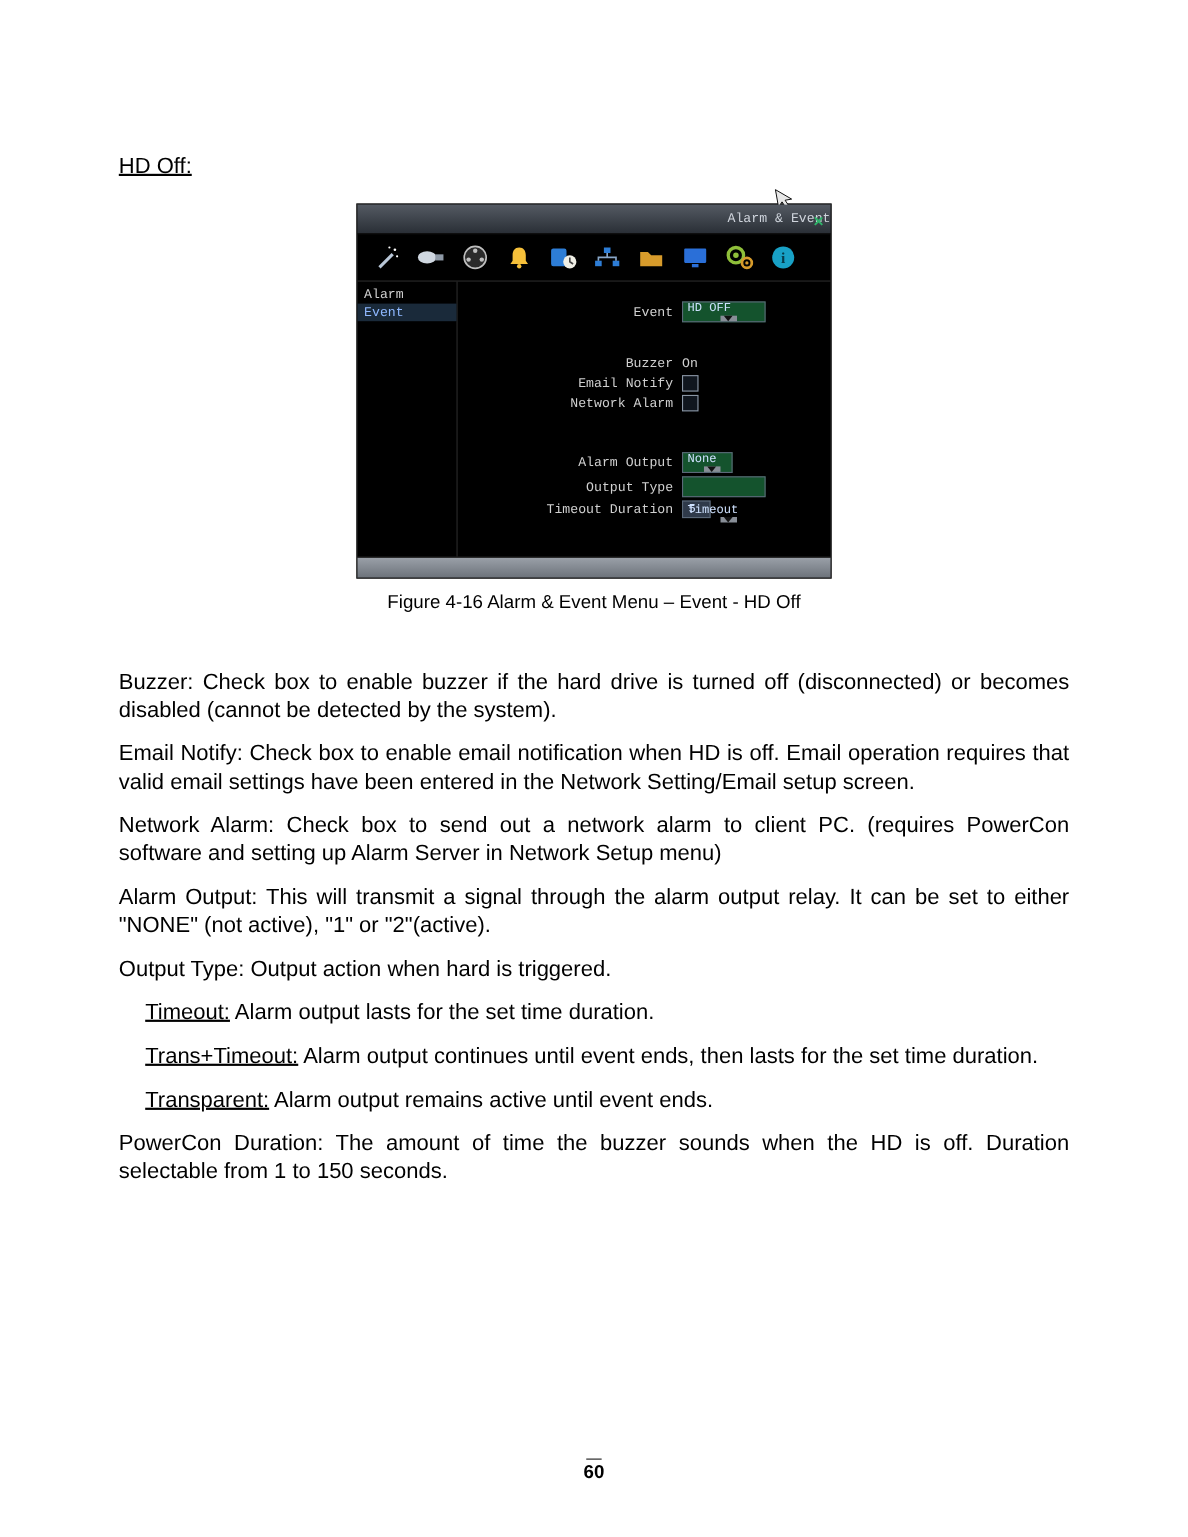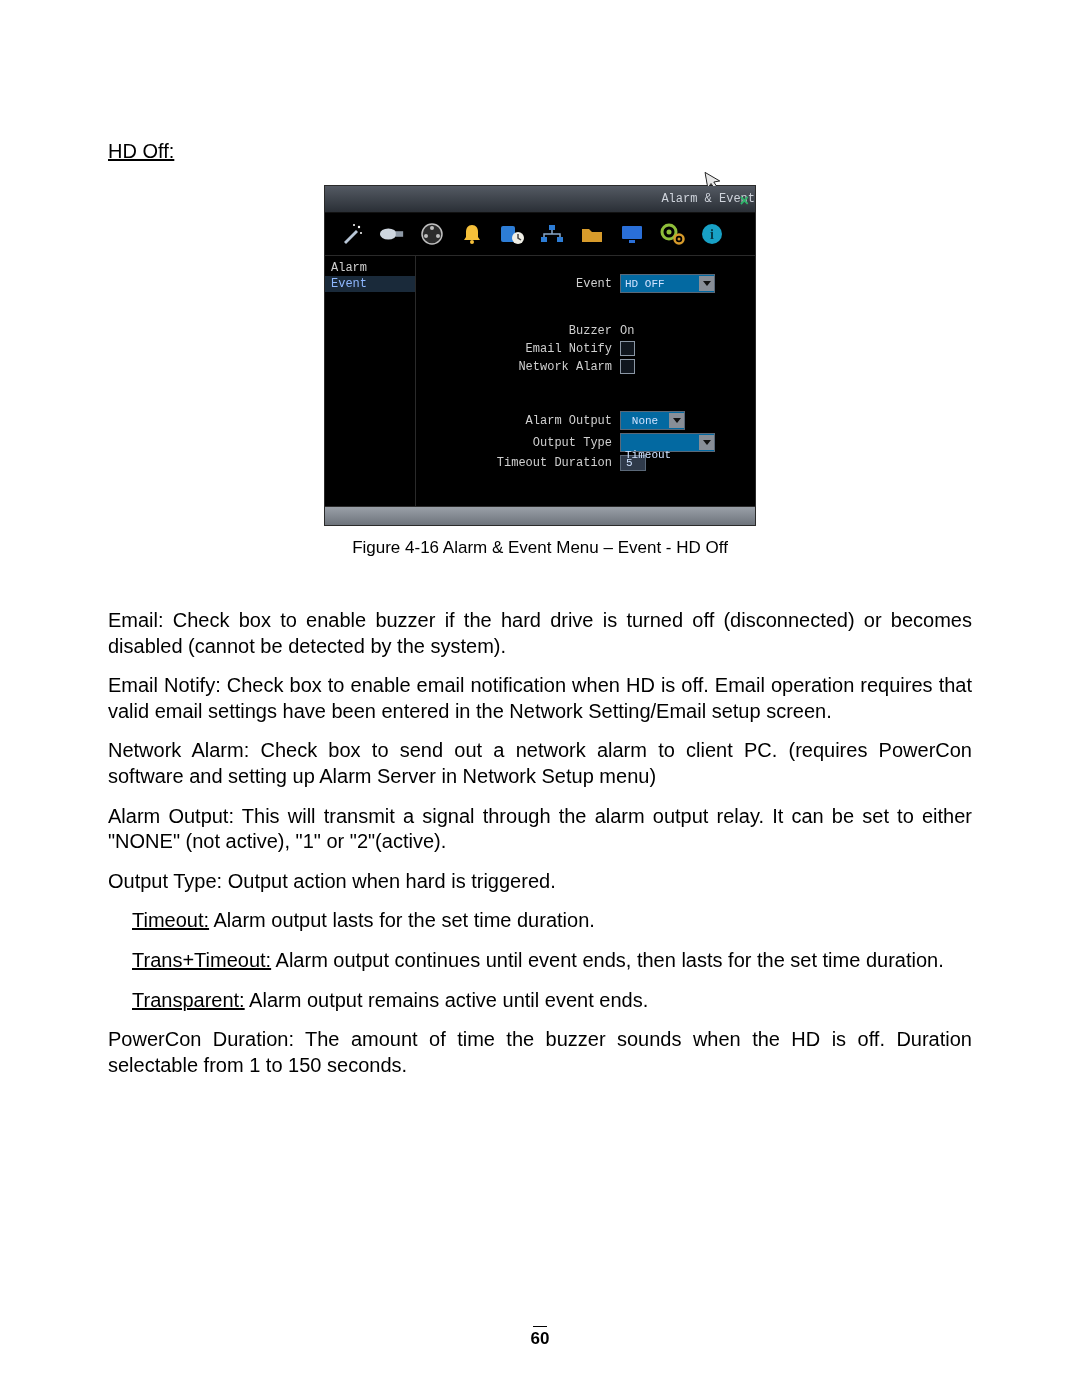--- a/index.html
+++ b/index.html
@@ -101,45 +101,46 @@
   .row .lbl {
     width: 160px;
     text-align: right;
     padding-right: 8px;
   }
   .val-text { color:#d0d0d0; }
   .dropdown {
     display: inline-flex;
     align-items: center;
     height: 17px;
-    background: #0369a1;
+    background: #14532d;
     border: 1px solid #5a6878;
     font-family: "Courier New", monospace;
     font-size: 11px;
     color: #cfe2ff;
     padding-left: 4px;
     position: relative;
+    flex-direction: column;
   }
   .dropdown .caret {
     width: 15px;
     height: 15px;
     margin-left: 4px;
     background: #888e97;
     display: flex;
     align-items: center;
     justify-content: center;
   }
   .dropdown .caret::after {
     content: "";
     border-left: 4px solid transparent;
     border-right: 4px solid transparent;
     border-top: 5px solid #111;
   }
   .dd-event { width: 70px; }
-  .dd-alarm { width: 40px; text-align: center; }
+  .dd-alarm { width: 40px; }
   .dd-type  { width: 70px; margin-top: 24px; }
   .chk {
     width: 13px; height: 13px;
     border: 1px solid #8a96a4;
     background: #10161e;
     display:inline-block;
   }
   .numbox {
     display:inline-block;
     background:#2f3a4a;
@@ -317,21 +318,21 @@
           </div>
         </div>
       </div>
       <div class="dvr-footer"></div>
     </div>
 
     <div class="figcap">Figure 4-16 Alarm &amp; Event Menu – Event - HD Off</div>
   </div>
 
   <div class="bodytext">
-    <p><span class="term">Email:</span><span> Check box to enable buzzer if the hard drive is turned off (disconnected) or becomes disabled (cannot be detected by the system).</span></p>
+    <p><span class="term">Buzzer:</span><span> Check box to enable buzzer if the hard drive is turned off (disconnected) or becomes disabled (cannot be detected by the system).</span></p>
     <p><span class="term">Email Notify:</span><span> Check box to enable email notification when HD is off.  Email operation requires that valid email settings have been entered in the Network Setting/Email setup screen.</span></p>
     <p><span class="term">Network Alarm:</span><span> Check box to send out a network alarm to client PC. (requires PowerCon software and setting up Alarm Server in Network Setup menu)</span></p>
     <p><span class="term">Alarm Output:</span><span> This will transmit a signal through the alarm output relay. It can be set to either "NONE" (not active), "1" or "2"(active).</span></p>
     <p><span class="term">Output Type:</span><span> Output action when hard is triggered.</span></p>
     <p class="indent"><span class="ul">Timeout:</span><span> Alarm output lasts for the set time duration.</span></p>
     <p class="indent"><span class="ul">Trans+Timeout:</span><span> Alarm output continues until event ends, then lasts for the set time duration.</span></p>
     <p class="indent"><span class="ul">Transparent:</span><span> Alarm output remains active until event ends.</span></p>
     <p><span class="term">PowerCon Duration:</span><span> The amount of time the buzzer sounds when the HD is off. Duration selectable from 1 to 150 seconds.</span></p>
   </div>
 

